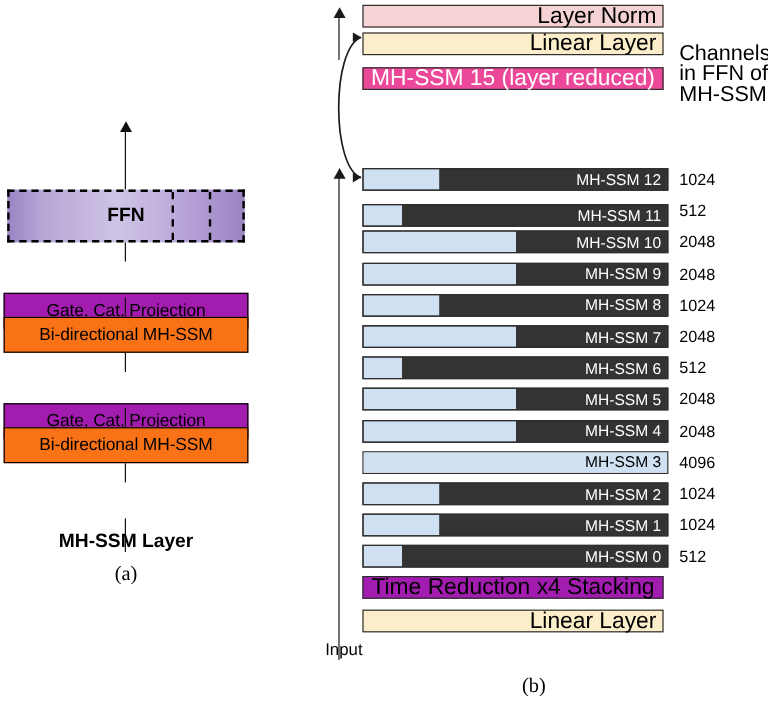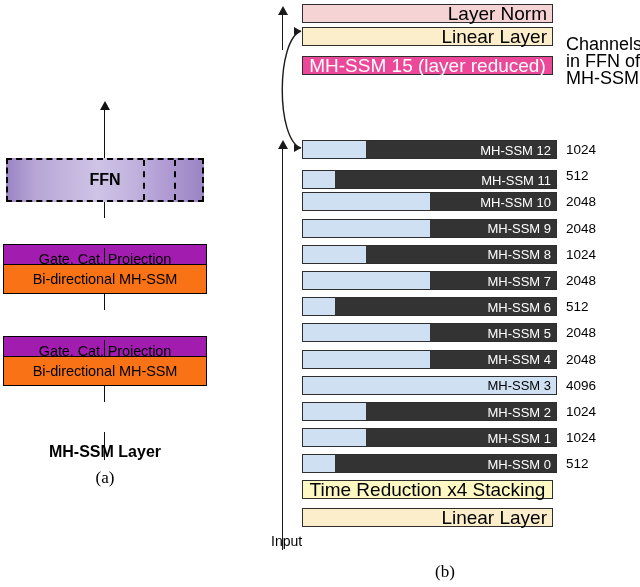--- a/index.html
+++ b/index.html
@@ -77,21 +77,21 @@
     position:absolute;left:32px;width:251px;height:19px;
     border:1.3px solid #2e2e2e;
     box-sizing:border-box;
     display:flex;align-items:center;
     font-size:19px;
   }
   .b-plain.right{justify-content:flex-end;padding-right:5px;}
   .b-plain.center{justify-content:center;}
   .b-plain.pink{background:#f5d2d4;}
   .b-plain.cream{background:#fdeecb;}
-  .b-plain.green{background:#fef9c3;}
+  .b-plain.green{background:#a21caf;}
   .b-plain.darkrow{background:#ec4899;color:#fff;border-color:#2e2e2e;}
   .chan{
     position:absolute;left:296px;font-size:13.5px;white-space:nowrap;
   }
   .chan-hdr{
     position:absolute;left:296px;font-size:18px;line-height:17px;white-space:nowrap;
   }
   .b-vline{position:absolute;width:0;border-left:1.6px solid #1a1a1a;}
   .b-arrowhead{
     position:absolute;width:0;height:0;

